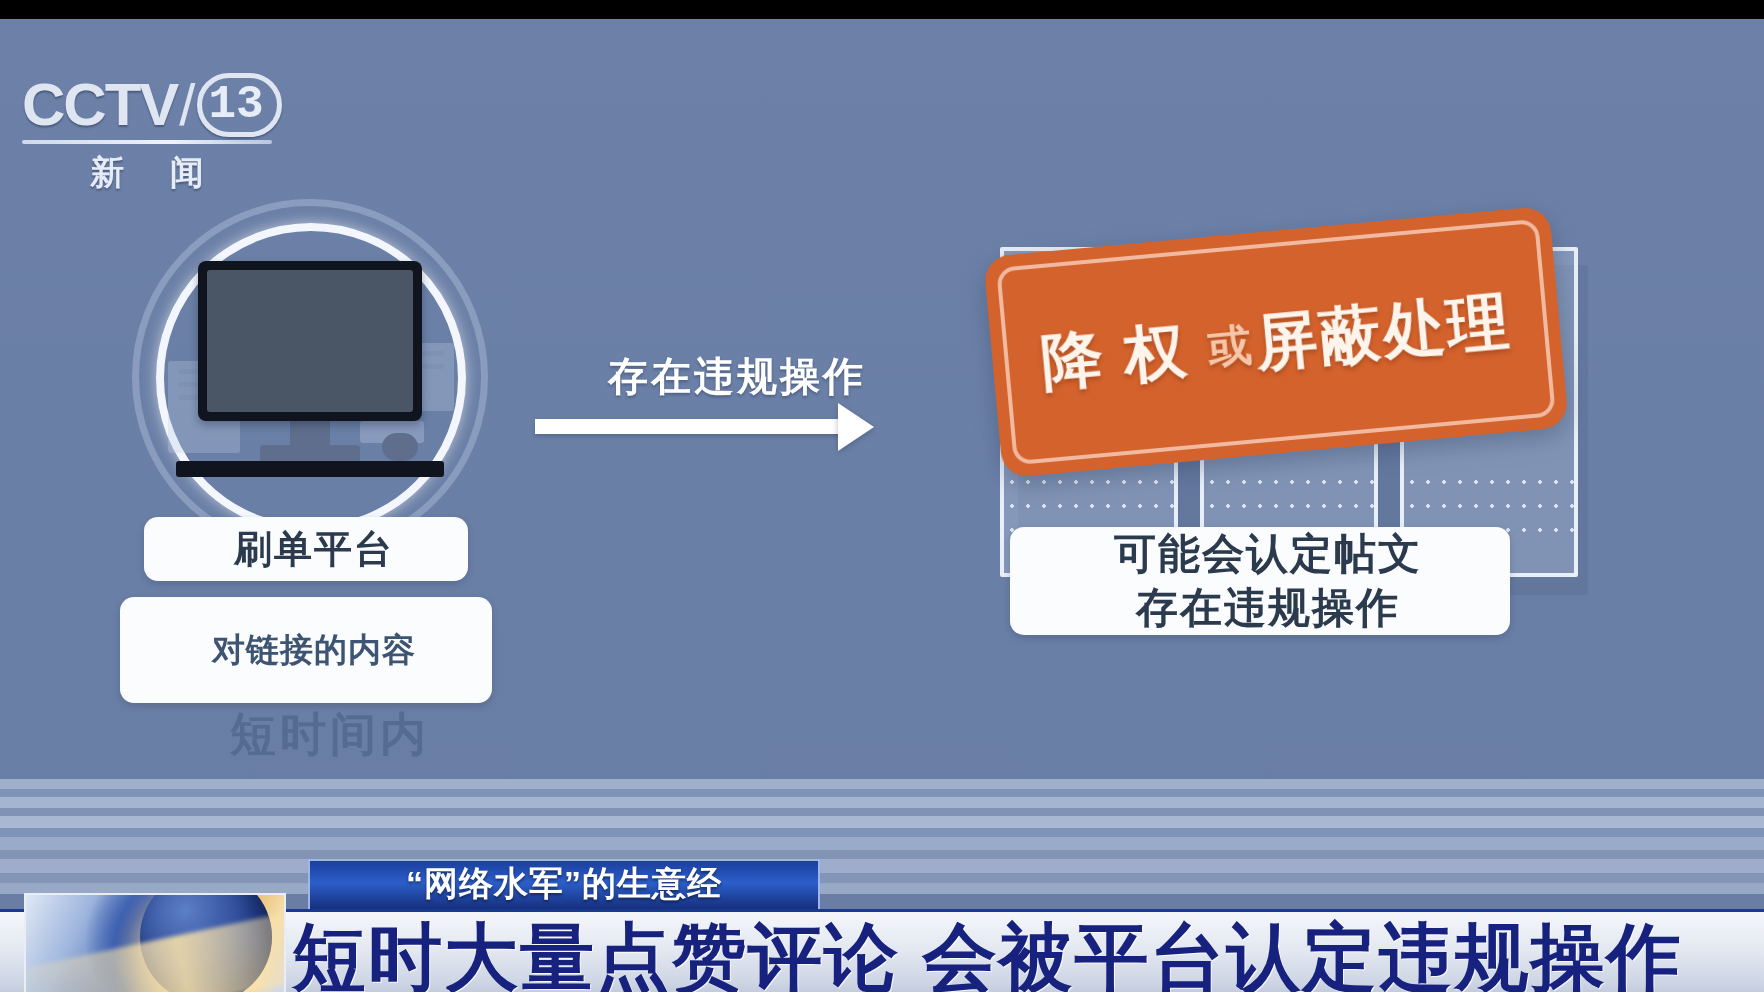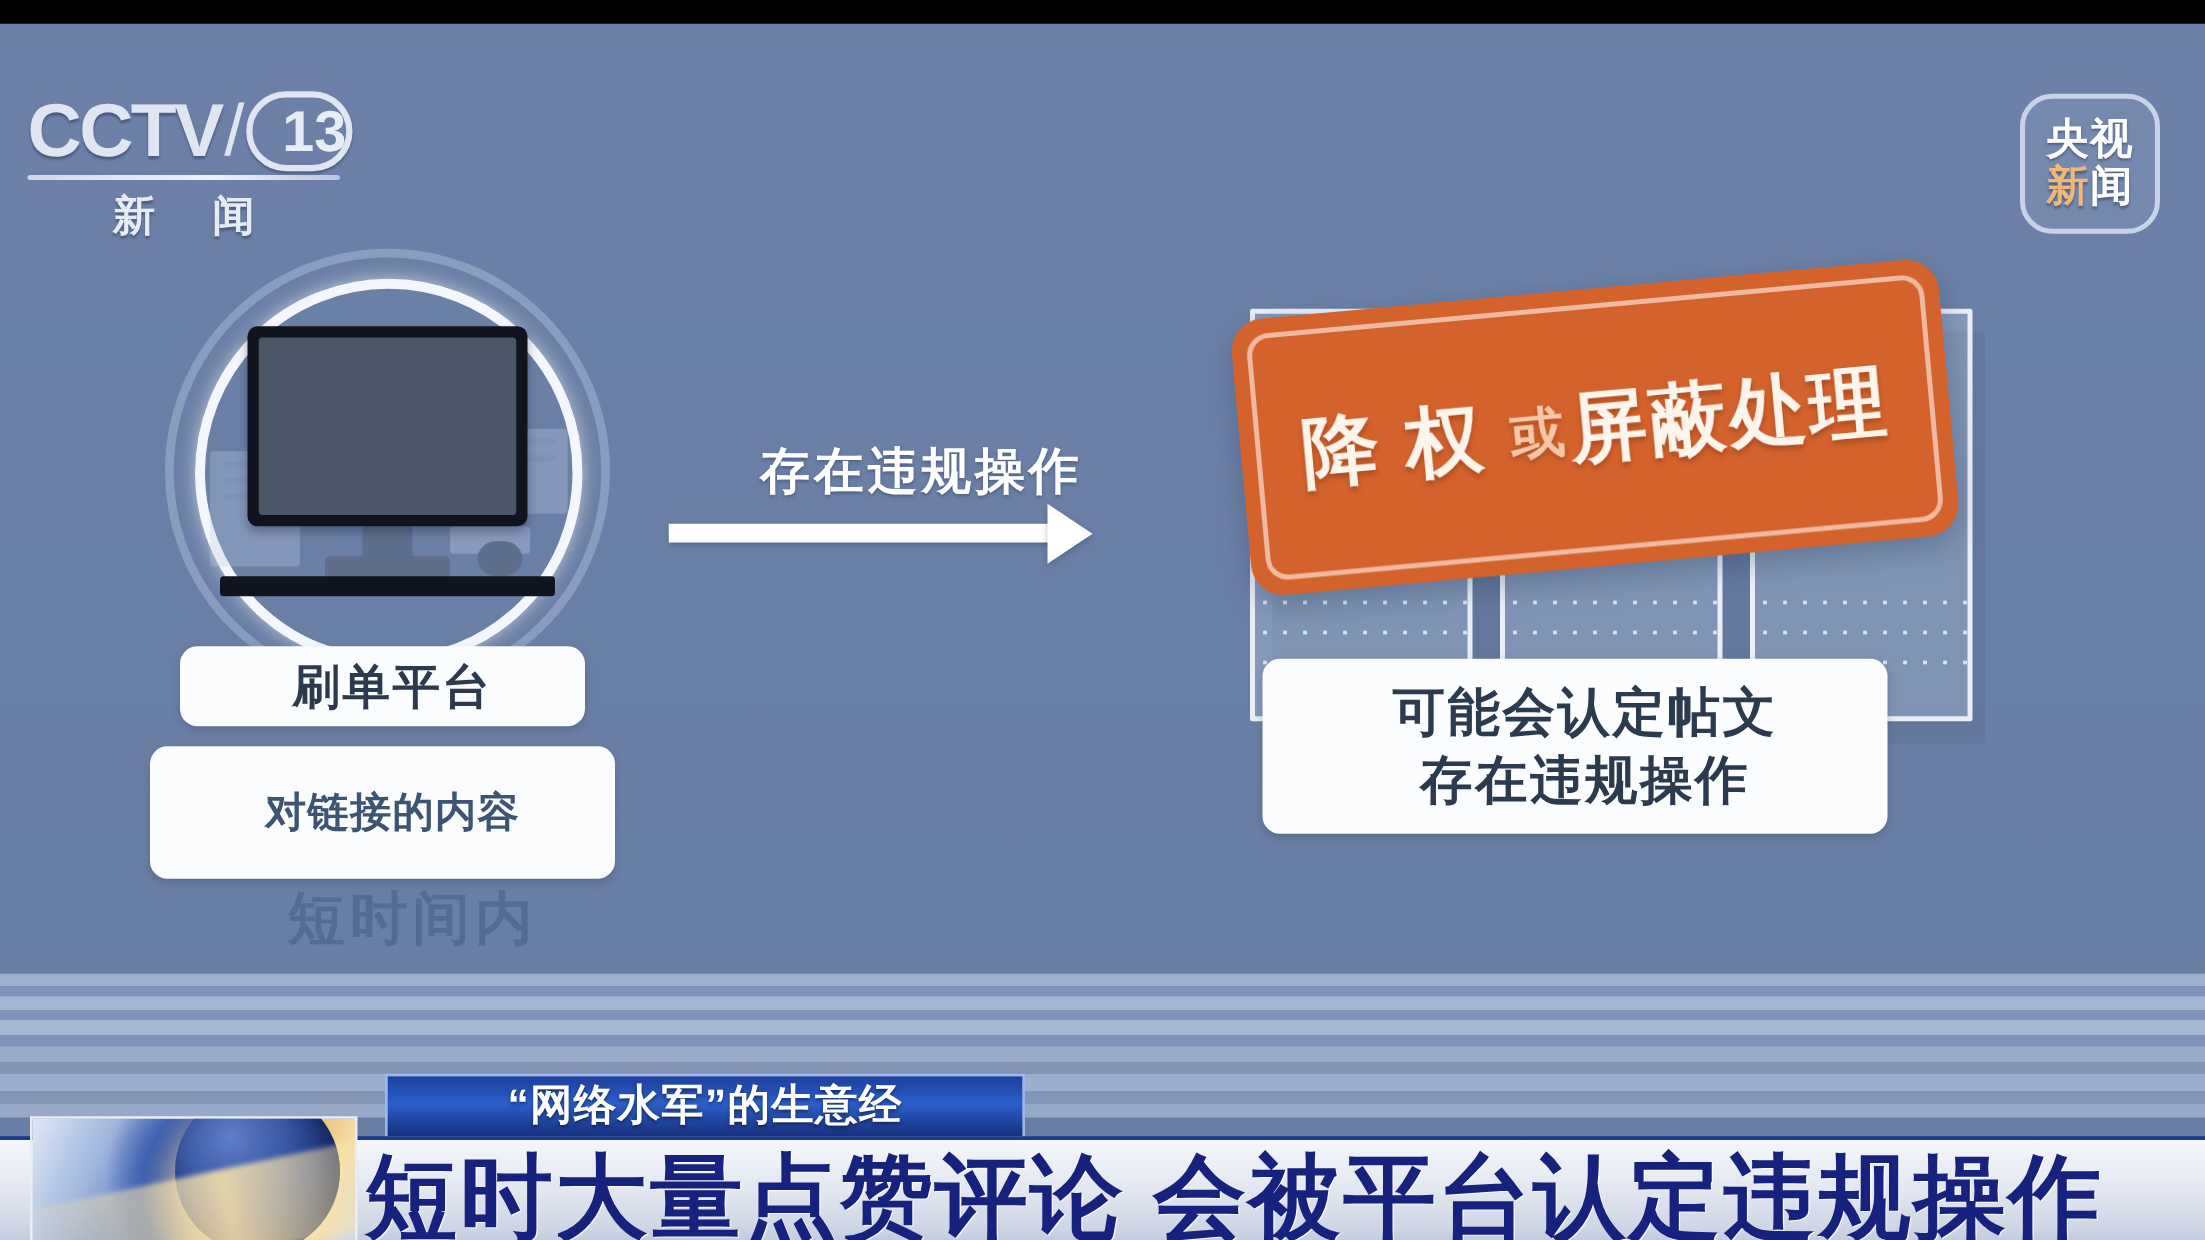--- a/index.html
+++ b/index.html
@@ -18,22 +18,23 @@
   .cctv-word {
     font-size:60px; font-weight:bold; letter-spacing:-2px;
     color:#dfe6f2; line-height:1;
     -webkit-text-stroke:0px;
     text-shadow:0 2px 2px rgba(30,45,75,.45);
     font-family:"Liberation Sans",sans-serif;
   }
   .cctv-row { display:flex; align-items:center; }
   .cctv-ring {
     margin-left:4px; width:92px; height:64px; border:5px solid #dfe6f2;
-    border-radius:34px; display:flex; align-items:center; justify-content:flex-end;
+    border-radius:34px; display:flex; align-items:center; justify-content:flex-start;
     box-shadow:0 2px 2px rgba(30,45,75,.4);
+    font-family:Liberation Mono, monospace;
   }
   .cctv-13 { font-size:46px; font-weight:bold; color:#e7edf6; line-height:1; padding-left:6px; }
   .cctv-slash{ font-size:58px; color:#dfe6f2; font-weight:300; margin:0 -2px 0 2px;}
   .cctv-underline{ margin-top:2px; height:4px; width:250px;
     background:linear-gradient(90deg,#cfd9ec,#eef3fa 60%, #b9c6de); border-radius:3px;}
   .cctv-sub { margin-top:6px; text-align:center; width:250px;
     font-size:34px; font-weight:bold; letter-spacing:18px; color:#e6ecf6;
     text-indent:18px; text-shadow:0 2px 2px rgba(30,45,75,.45); }
 
   
@@ -143,21 +144,21 @@
     position:absolute; inset:0; display:flex; align-items:center; justify-content:center;
     font-size:62px; font-weight:bold; color:#fdf4ec; letter-spacing:2px;
     text-shadow:0 3px 4px rgba(120,50,20,.45);
     white-space:nowrap;
   }
   #sign-text .small { font-size:44px; color:#f6c6a9; margin:0 2px; }
   #sign-text .sp { display:inline-block; width:18px; }
 
   
   #label-result {
-    position:absolute; left:1010px; top:508px; width:500px; height:140px;
+    position:absolute; left:1010px; top:508px; width:500px; height:108px;
     font-size:42px; line-height:1.28; color:#2b3a4d; letter-spacing:2px;
   }
 
   
   #stripes { position:absolute; left:0; top:760px; width:1764px; height:115px; }
   .stripe { width:100%; }
 
   
   #topic-tag {
     position:absolute; left:308px; top:840px; width:512px; height:52px;
@@ -213,26 +214,20 @@
       <span class="cctv-word">CCTV</span>
       <span class="cctv-slash">/</span>
       <span class="cctv-ring">
         <span class="cctv-13">13</span>
       </span>
     </div>
     <div class="cctv-underline"></div>
     <div class="cctv-sub">新 闻</div>
   </div>
 
-  <div id="cctv-news-badge">
-    <div class="badge-line badge-top">央视</div>
-    <div class="badge-line badge-bot">
-      <span class="hl">新</span><span>闻</span>
-    </div>
-  </div>
 
   <div id="left-group">
     <div class="ring-outer"></div>
     <div class="ring-inner"></div>
 
     <div class="bg-doc" style="left:18px; top:146px; width:72px; height:92px;">
       <div class="l"></div>
         <div class="l"></div>
         <div class="l"></div>
     </div>

